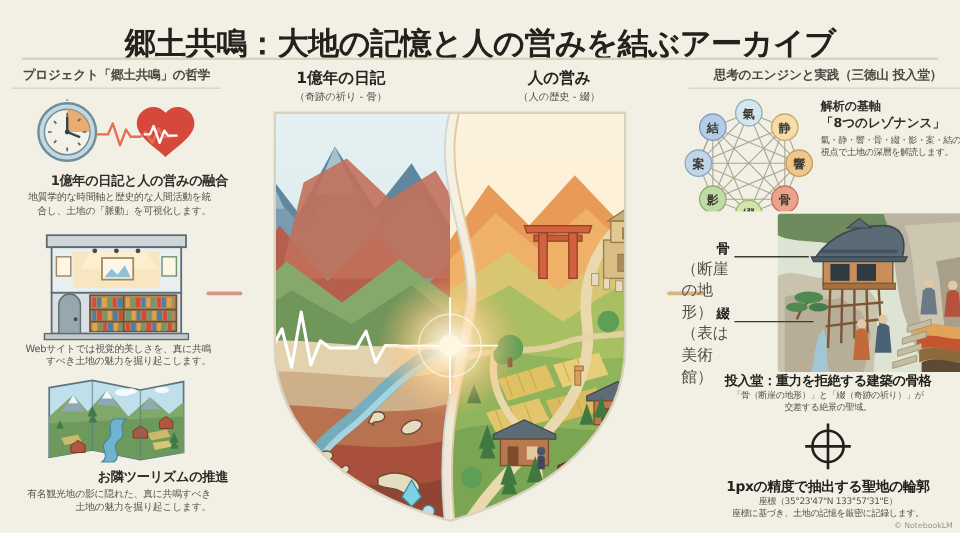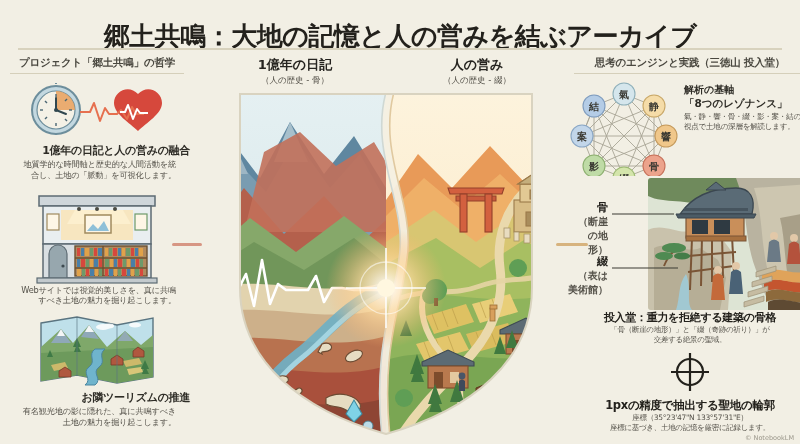--- a/index.html
+++ b/index.html
@@ -21,21 +21,21 @@
     font-size:26px; font-weight:bold; letter-spacing:-0.5px;
     color:#23211c; white-space:nowrap;
   }
   .title-rule {
     position:absolute; left:18px; top:48px; width:764px; height:2px;
     background:#d8d2bd;
   }
 
   
   .col-left  { position:absolute; left:4px;  top:56px; width:186px; height:385px; }
-  .col-mid   { position:absolute; left:204px;top:56px; width:364px; height:385px; }
+  .col-mid   { position:absolute; left:193px;top:56px; width:364px; height:385px; }
   .col-right { position:absolute; left:568px;top:56px; width:244px; height:385px; }
 
   .col-head {
     text-align:center; font-size:10.5px; font-weight:bold; color:#4a4840;
     padding-bottom:3px; letter-spacing:-0.2px;
   }
   .col-head-rule { height:1px; background:#d5cfba; margin:0 6px 6px 6px; }
 
   
   .card { width:186px; text-align:right; }
@@ -65,21 +65,21 @@
   .accent-line-r {
     position:absolute; left:556px; top:243px; width:32px; height:3px;
     background:#d7b37e; border-radius:2px;
   }
   .r-flex { display:flex; gap:4px; align-items:flex-start; }
   .r-text-title { font-size:10px; font-weight:bold; color:#2e2c26; line-height:1.25; }
   .r-text-title2 { font-size:10.5px; font-weight:bold; color:#2e2c26; line-height:1.25; }
   .r-text-body { font-size:7.6px; line-height:1.35; color:#55524a; margin-top:2px; letter-spacing:-0.3px; }
 
   .lbl-main { font-size:11px; font-weight:bold; color:#23211c; text-align:right; }
-  .lbl-sub  { font-size:10px; color:#55524a; text-align:right;font-weight:bold; }
+  .lbl-sub  { font-size:13px; color:#55524a; text-align:left; }
 
   .r-caption-title { font-size:11px; font-weight:bold; color:#23211c; text-align:center; letter-spacing:-0.3px; }
   .r-caption-body  { font-size:7.5px; color:#55524a; text-align:center; line-height:1.35; letter-spacing:-0.3px; }
 
   .watermark {
     position:absolute; right:6px; bottom:2px; font-size:6.5px; color:#9a968a;
   }
 </style>
 </head>
 <body>
@@ -230,21 +230,21 @@
       </svg>
       <div class="card-title">お隣ツーリズムの推進</div>
       <div class="card-body">有名観光地の影に隠れた、真に共鳴すべき土地の魅力を掘り起こします。</div>
     </div>
   </div>
 
   <div class="col-mid">
     <div class="mid-heads">
       <div class="mid-head">
         <div class="h1">1億年の日記</div>
-        <div class="h2">（人の歴史 - 骨）</div>
+        <div class="h2">（奇跡の祈り - 骨）</div>
       </div>
       <div class="mid-head">
         <div class="h1">人の営み</div>
         <div class="h2">（人の歴史 - 綴）</div>
       </div>
     </div>
 
     <div class="shield-wrap">
       <svg width="364" height="345" viewBox="0 0 364 345">
         <defs>

